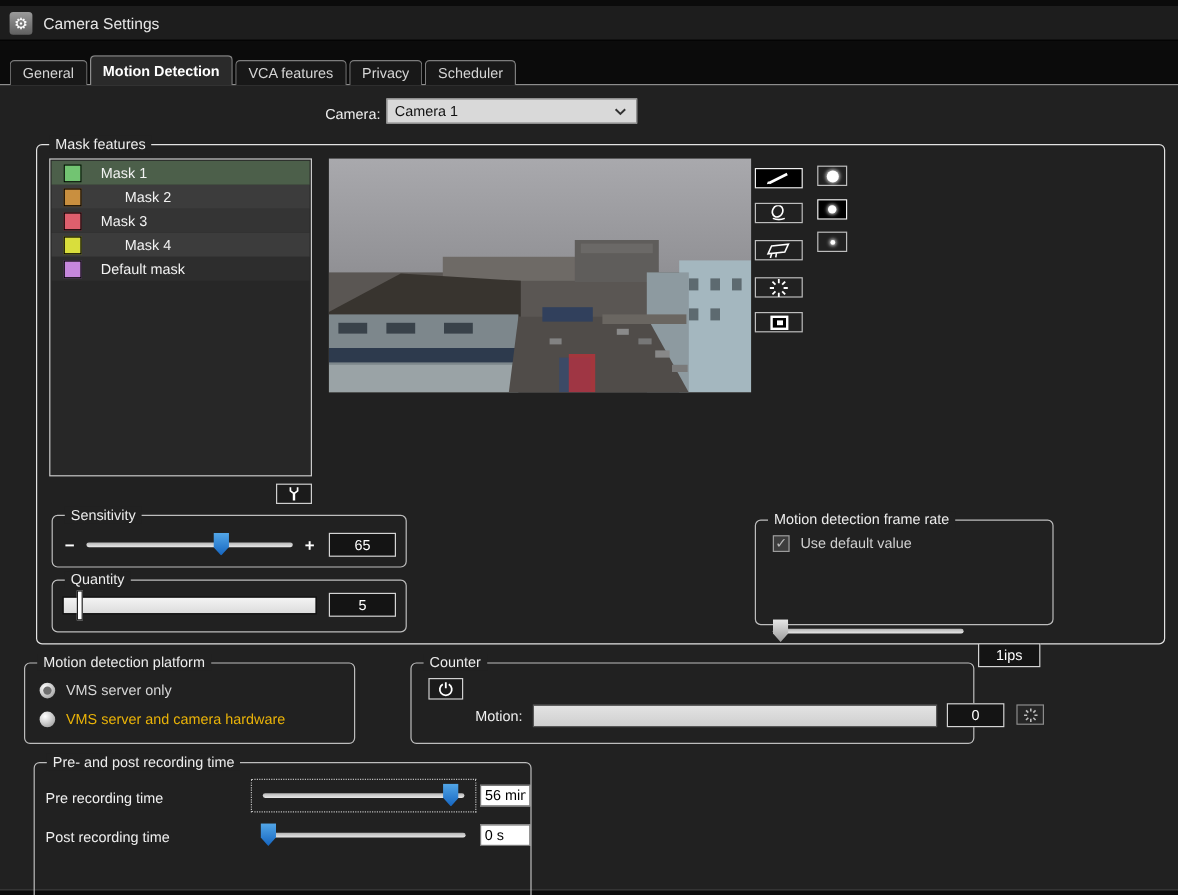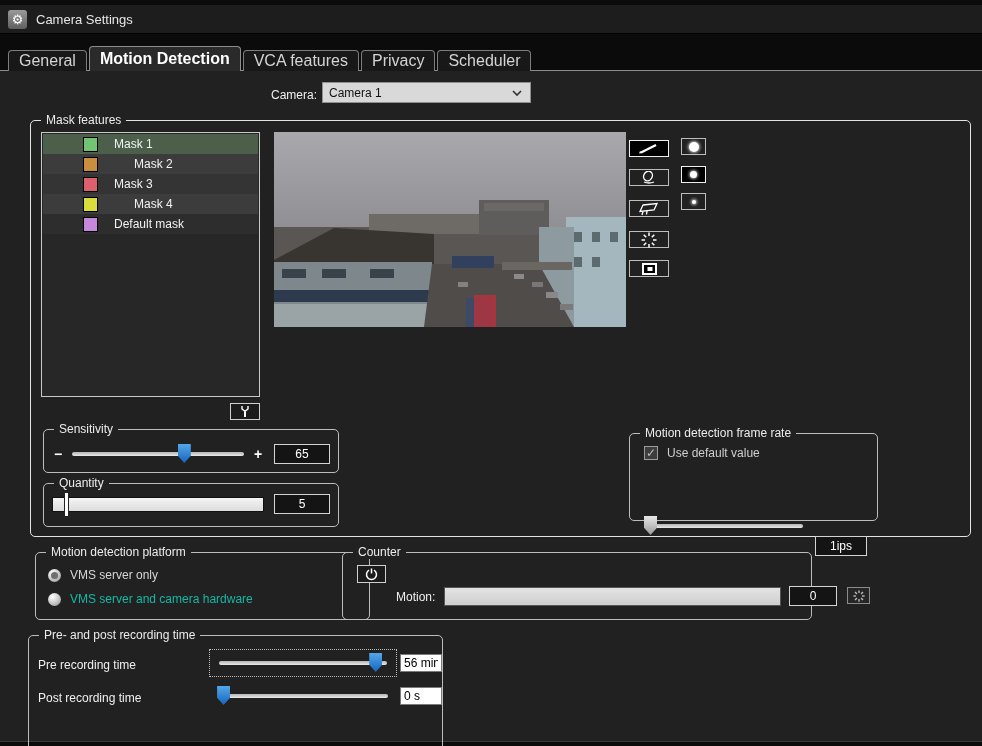--- a/index.html
+++ b/index.html
@@ -29,21 +29,21 @@
   
   .tabstrip {
     position: absolute; left: 8px; top: 46px; height: 25px;
     display: flex; align-items: flex-end; z-index: 5;
   }
   .tab {
     border: 1px solid #7d7d7d; border-bottom: none;
     border-radius: 4px 4px 0 0;
     background: #181818; color: #d4d4d4;
     height: 21px; padding: 0 10px; margin-right: 2px;
-    display: flex; align-items: center; font-size: 16px; cursor: default;
+    display: flex; align-items: center; font-size: 12px; cursor: default;
   }
   .tab.active {
     height: 25px; background: #2a2a2a; color: #ffffff; font-weight: bold;
     border-color: #8d8d8d; position: relative; z-index: 6;
   }
 
   
   .content {
     position: absolute; left: 0; top: 70px; width: 982px; height: 672px;
     background: #212121; border-top: 1px solid #8d8d8d;
@@ -68,21 +68,21 @@
     position: absolute; top: -8px; left: 10px; background: #212121;
     padding: 0 5px; color: #ececec; font-size: 12px; white-space: nowrap;
   }
   .gb.bright { border-color: #e3e3e3; }
 
   
   .mask-list {
     position: absolute; left: 10px; top: 11px; width: 219px; height: 265px;
     background: #272727; border: 1px solid #c9c9c9; padding: 1px;
   }
-  .mask-row { height: 20px; display: flex; align-items: center; padding-left: 40px; }
+  .mask-row { height: 20px; display: flex; align-items: center; padding-left: 10px; }
   .mask-row .swatch { width: 15px; height: 15px; border: 1px solid #000; margin-right: 16px; flex: none; }
   .mask-row .mask-label { color: #f2f2f2; }
   .mask-row.sel   { background: #4c5f4a; }
   .mask-row.alt-a { background: #3c3c3c; gap: 20px; }
   .mask-row.alt-b { background: #343434; }
   .mask-row.alt-c { background: #2d2d2d; }
 
   .wrench-btn {
     position: absolute; left: 199px; top: 282px; width: 30px; height: 17px;
     background: #1b1b1b; border: 1px solid #cfcfcf; display: flex;
@@ -370,30 +370,30 @@
     </div>
     <div style="position:absolute; left:14px; top:62px; right:10px; display:flex; align-items:center;">
       <div class="track" style="flex:1;">
         <div class="thumb gray" style="margin-left: 0px; left: 0%;"></div>
       </div>
       <div class="valbox" style="width:52px; margin-left:12px;margin-top:40px;">1ips</div>
     </div>
   </div>
 </div>
 
-<div class="gb" style="left:35px; top:552px; width:335px; height:68px;">
+<div class="gb" style="left:20px; top:552px; width:276px; height:68px;">
   <div class="gb-label">Motion detection platform</div>
   <div style="padding:10px 0 0 12px;">
     <div class="radio-row">
       <span class="radio sel-gray"></span>
       <span class="label-txt" style="color:#d6d6d6;">VMS server only</span>
     </div>
     <div class="radio-row">
       <span class="radio"></span>
-      <span class="label-txt" style="color:#14b8a6;">VMS server and camera hardware</span>
+      <span class="label-txt" style="color:#eab308;">VMS server and camera hardware</span>
     </div>
   </div>
 </div>
 
 <div class="gb" style="left:342px; top:552px; width:470px; height:68px;">
   <div class="gb-label">Counter</div>
   <div class="power-btn">
     <svg width="13" height="13" viewBox="0 0 13 13">
       <path d="M4 2.2 A5 5 0 1 0 9 2.2" fill="none" stroke="#fff" stroke-width="1.5"></path>
       <line x1="6.5" y1="0.5" x2="6.5" y2="5.5" stroke="#fff" stroke-width="1.5"></line>

